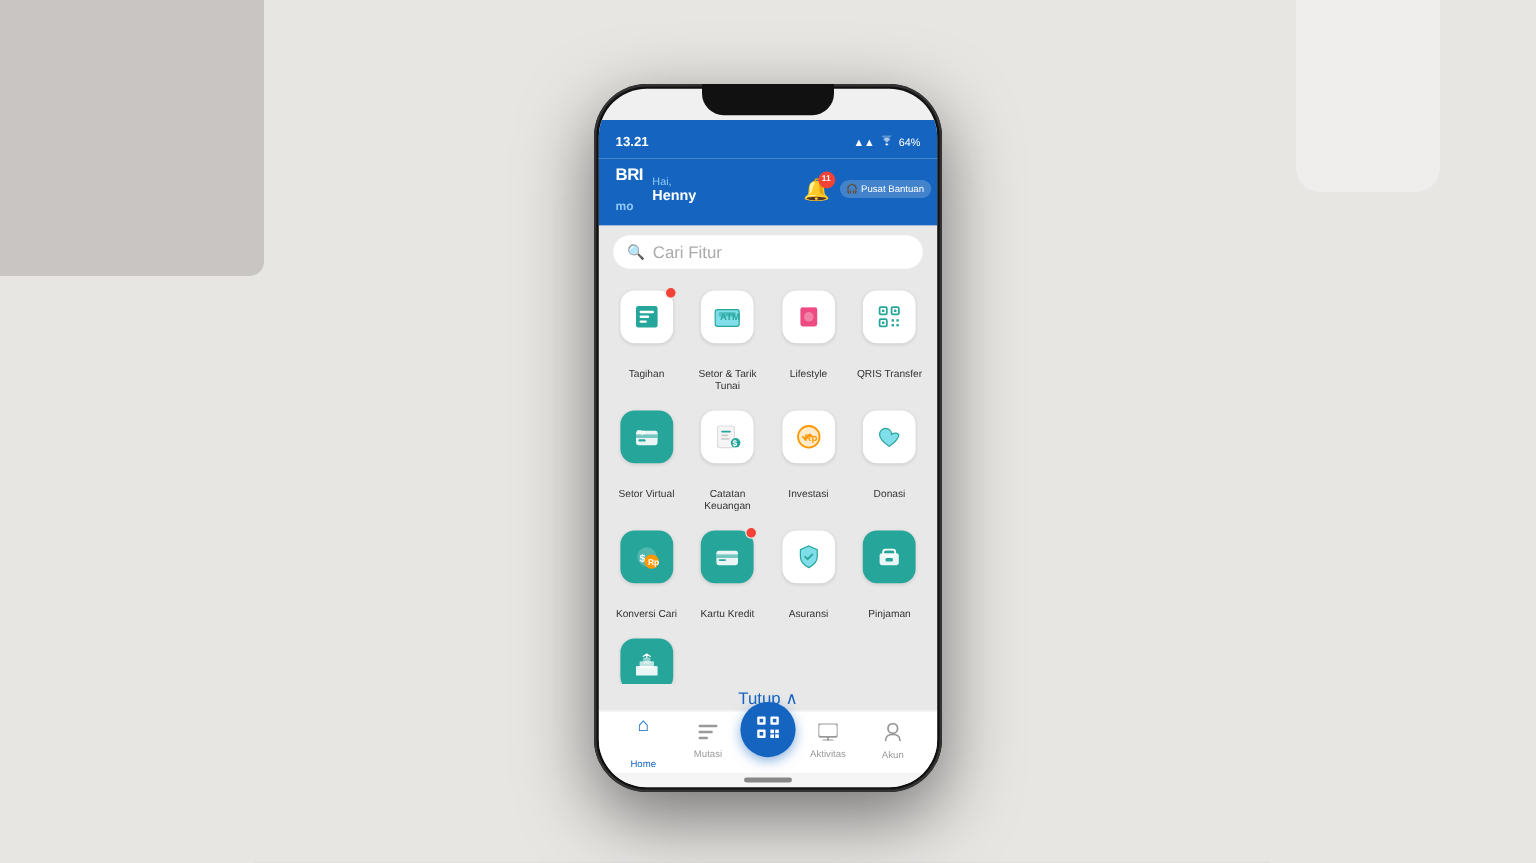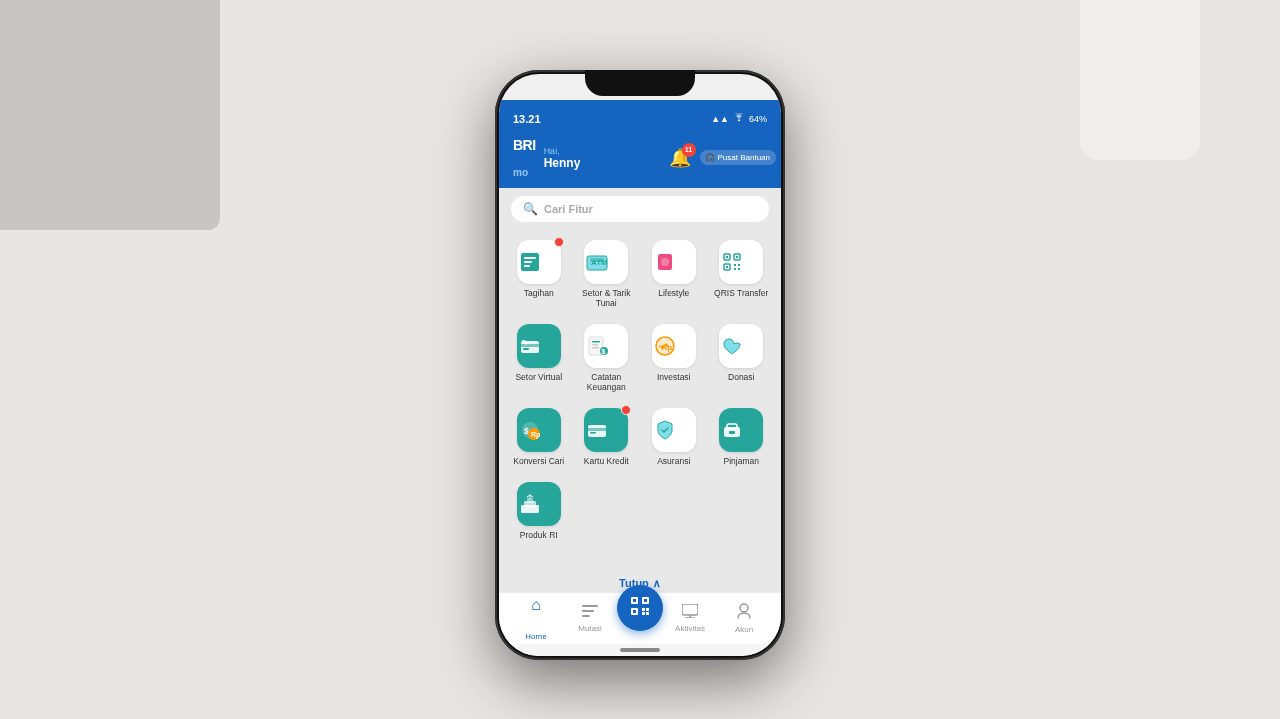--- a/index.html
+++ b/index.html
@@ -218,22 +218,21 @@
       gap: 6px;
     }
 
     .search-icon {
       color: #999;
       font-size: 12px;
     }
 
     .search-placeholder {
       color: #aaa;
-      font-size: 11px;
-      font-weight: bold;
+      font-size: 14px;
     }
 
     
     .features-area {
       background: #e8e8e8;
       flex: 1;
       padding: 4px 8px 8px 8px;
       overflow: hidden;
     }
 
@@ -251,22 +250,22 @@
       cursor: pointer;
     }
 
     .feature-icon-wrap {
       width: 44px;
       height: 44px;
       background: white;
       border-radius: 12px;
       display: flex;
       align-items: center;
-      justify-content: flex-start;
-      margin-bottom: 4px;
+      justify-content: center;
+      margin-bottom: 20px;
       position: relative;
       box-shadow: 0 1px 3px rgba(0,0,0,0.1);
     }
 
     .feature-icon-wrap.teal {
       background: #26a69a;
     }
 
     .feature-label {
       font-size: 8.5px;
@@ -296,23 +295,23 @@
     .bottom-close {
       background: #e8e8e8;
       display: flex;
       align-items: center;
       justify-content: center;
       padding: 4px 0 2px 0;
       gap: 4px;
     }
 
     .bottom-close span {
-      font-size: 11px;
+      font-size: 14px;
       color: #1565c0;
-      font-weight: 700;
+      font-weight: 400;
     }
 
     
     .bottom-nav {
       background: white;
       height: 52px;
       display: flex;
       align-items: center;
       justify-content: space-around;
       padding: 0 10px;

